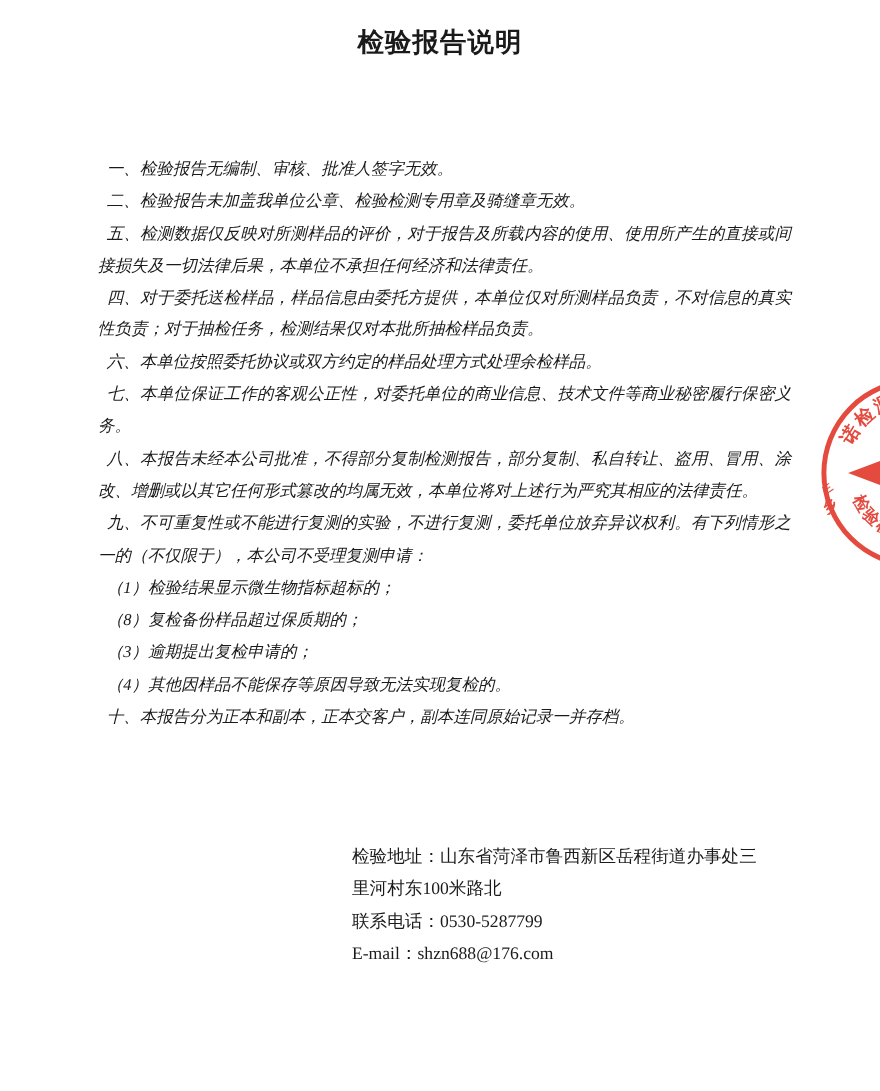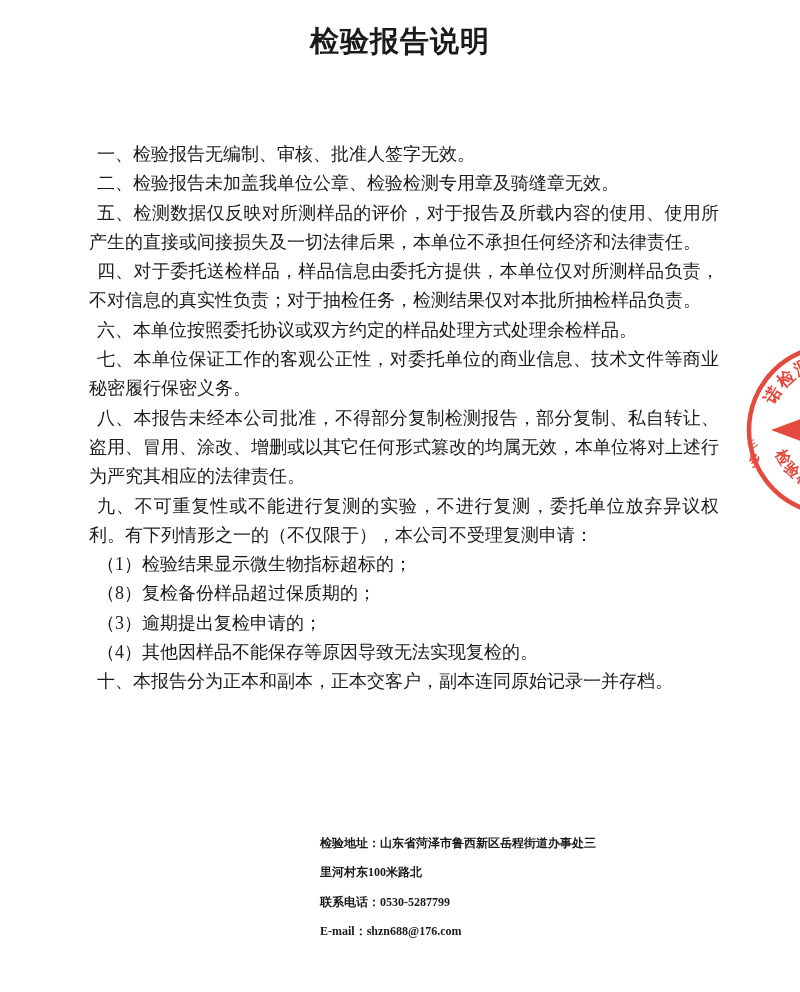--- a/index.html
+++ b/index.html
@@ -12,42 +12,43 @@
     font-family: "Liberation Serif", "DejaVu Serif", serif;
     color: #1a1a1a;
   }
   .doc-title {
     position: absolute;
     top: 22px;
     left: 0;
     width: 100%;
     margin: 0;
     text-align: center;
-    font-size: 29px;
+    font-size: 24px;
     font-weight: 700;
     letter-spacing: 1px;
   }
   .notice {
     position: absolute;
     left: 89px;
     top: 140px;
     width: 630px;
-    font-size: 18px;
+    font-size: 15px;
     line-height: 29.3px;
     text-align: justify;
+    font-style: italic;
   }
   .notice p { margin: 0; text-indent: 8px; }
   .contact {
     position: absolute;
     left: 320px;
-    top: 829px;
+    top: 765px;
     width: 400px;
-    font-size: 12px;
+    font-size: 16px;
     line-height: 29.4px;
-    font-weight: 700;
+    font-weight: 400;
   }
   .contact p { margin: 0; }
   .stamp {
     position: absolute;
     left: 700px;
     top: 330px;
     width: 100px;
     height: 200px;
     opacity: 0.92;
     pointer-events: none;

